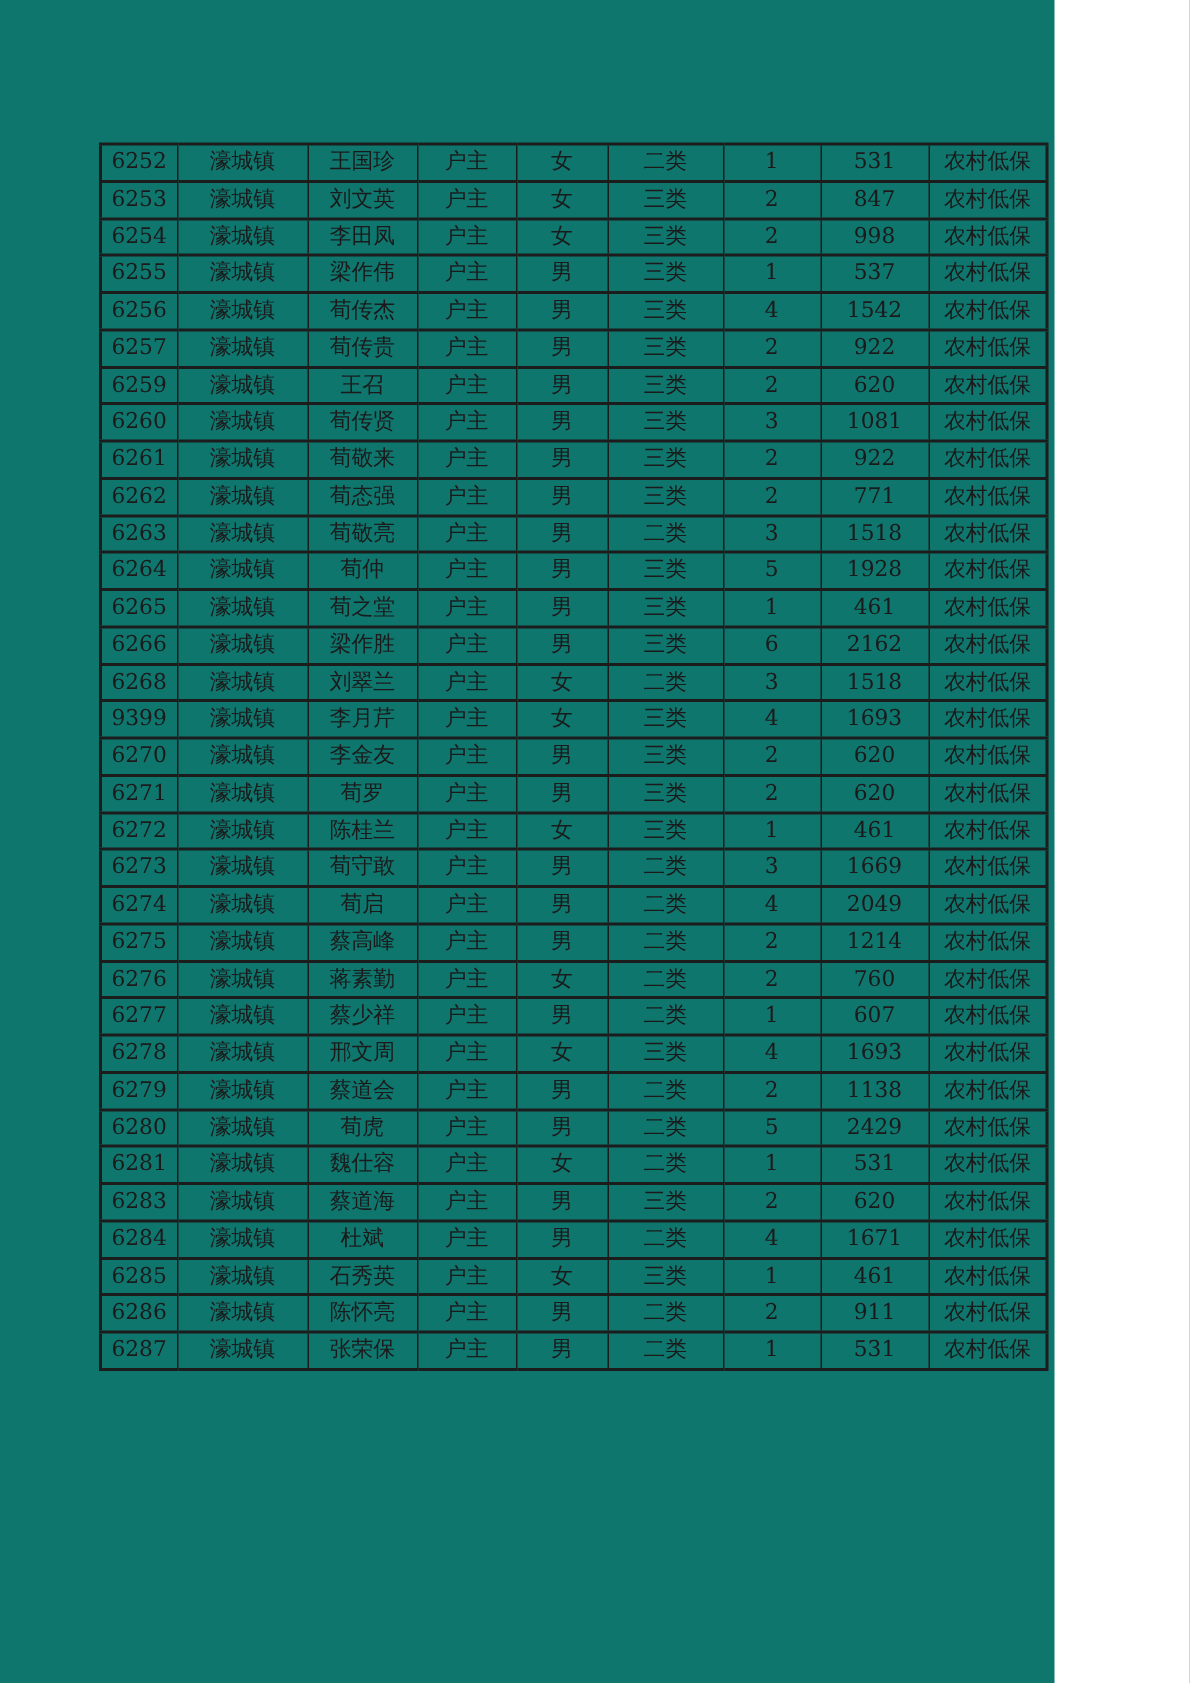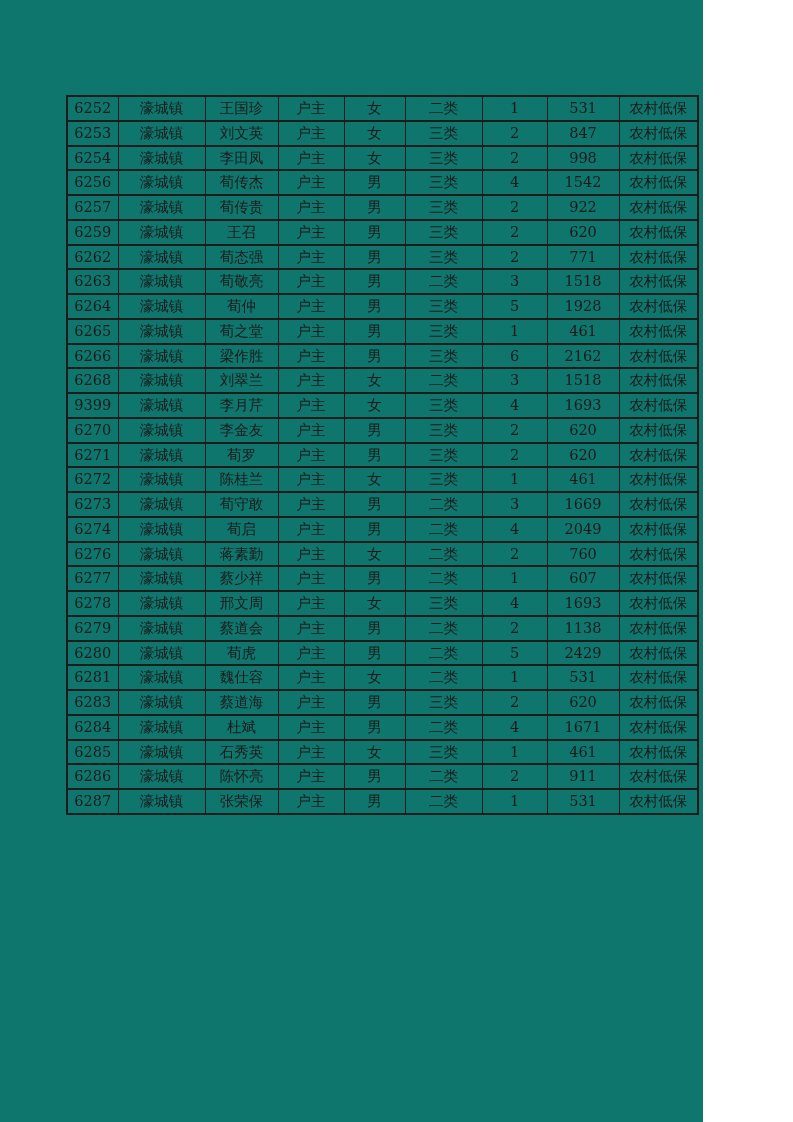--- a/index.html
+++ b/index.html
@@ -100,20 +100,31 @@
           <td>濠城镇</td>
           <td>李田凤</td>
           <td>户主</td>
           <td>女</td>
           <td>三类</td>
           <td>2</td>
           <td>998</td>
           <td>农村低保</td>
         </tr>
         <tr>
+          <td>6255</td>
+          <td>濠城镇</td>
+          <td>梁作伟</td>
+          <td>户主</td>
+          <td>男</td>
+          <td>三类</td>
+          <td>1</td>
+          <td>537</td>
+          <td>农村低保</td>
+        </tr>
+        <tr>
           <td>6256</td>
           <td>濠城镇</td>
           <td>荀传杰</td>
           <td>户主</td>
           <td>男</td>
           <td>三类</td>
           <td>4</td>
           <td>1542</td>
           <td>农村低保</td>
         </tr>
@@ -133,20 +144,42 @@
           <td>濠城镇</td>
           <td>王召</td>
           <td>户主</td>
           <td>男</td>
           <td>三类</td>
           <td>2</td>
           <td>620</td>
           <td>农村低保</td>
         </tr>
         <tr>
+          <td>6260</td>
+          <td>濠城镇</td>
+          <td>荀传贤</td>
+          <td>户主</td>
+          <td>男</td>
+          <td>三类</td>
+          <td>3</td>
+          <td>1081</td>
+          <td>农村低保</td>
+        </tr>
+        <tr>
+          <td>6261</td>
+          <td>濠城镇</td>
+          <td>荀敬来</td>
+          <td>户主</td>
+          <td>男</td>
+          <td>三类</td>
+          <td>2</td>
+          <td>922</td>
+          <td>农村低保</td>
+        </tr>
+        <tr>
           <td>6262</td>
           <td>濠城镇</td>
           <td>荀态强</td>
           <td>户主</td>
           <td>男</td>
           <td>三类</td>
           <td>2</td>
           <td>771</td>
           <td>农村低保</td>
         </tr>
@@ -262,20 +295,31 @@
         </tr>
         <tr>
           <td>6274</td>
           <td>濠城镇</td>
           <td>荀启</td>
           <td>户主</td>
           <td>男</td>
           <td>二类</td>
           <td>4</td>
           <td>2049</td>
+          <td>农村低保</td>
+        </tr>
+        <tr>
+          <td>6275</td>
+          <td>濠城镇</td>
+          <td>蔡高峰</td>
+          <td>户主</td>
+          <td>男</td>
+          <td>二类</td>
+          <td>2</td>
+          <td>1214</td>
           <td>农村低保</td>
         </tr>
         <tr>
           <td>6276</td>
           <td>濠城镇</td>
           <td>蒋素勤</td>
           <td>户主</td>
           <td>女</td>
           <td>二类</td>
           <td>2</td>

